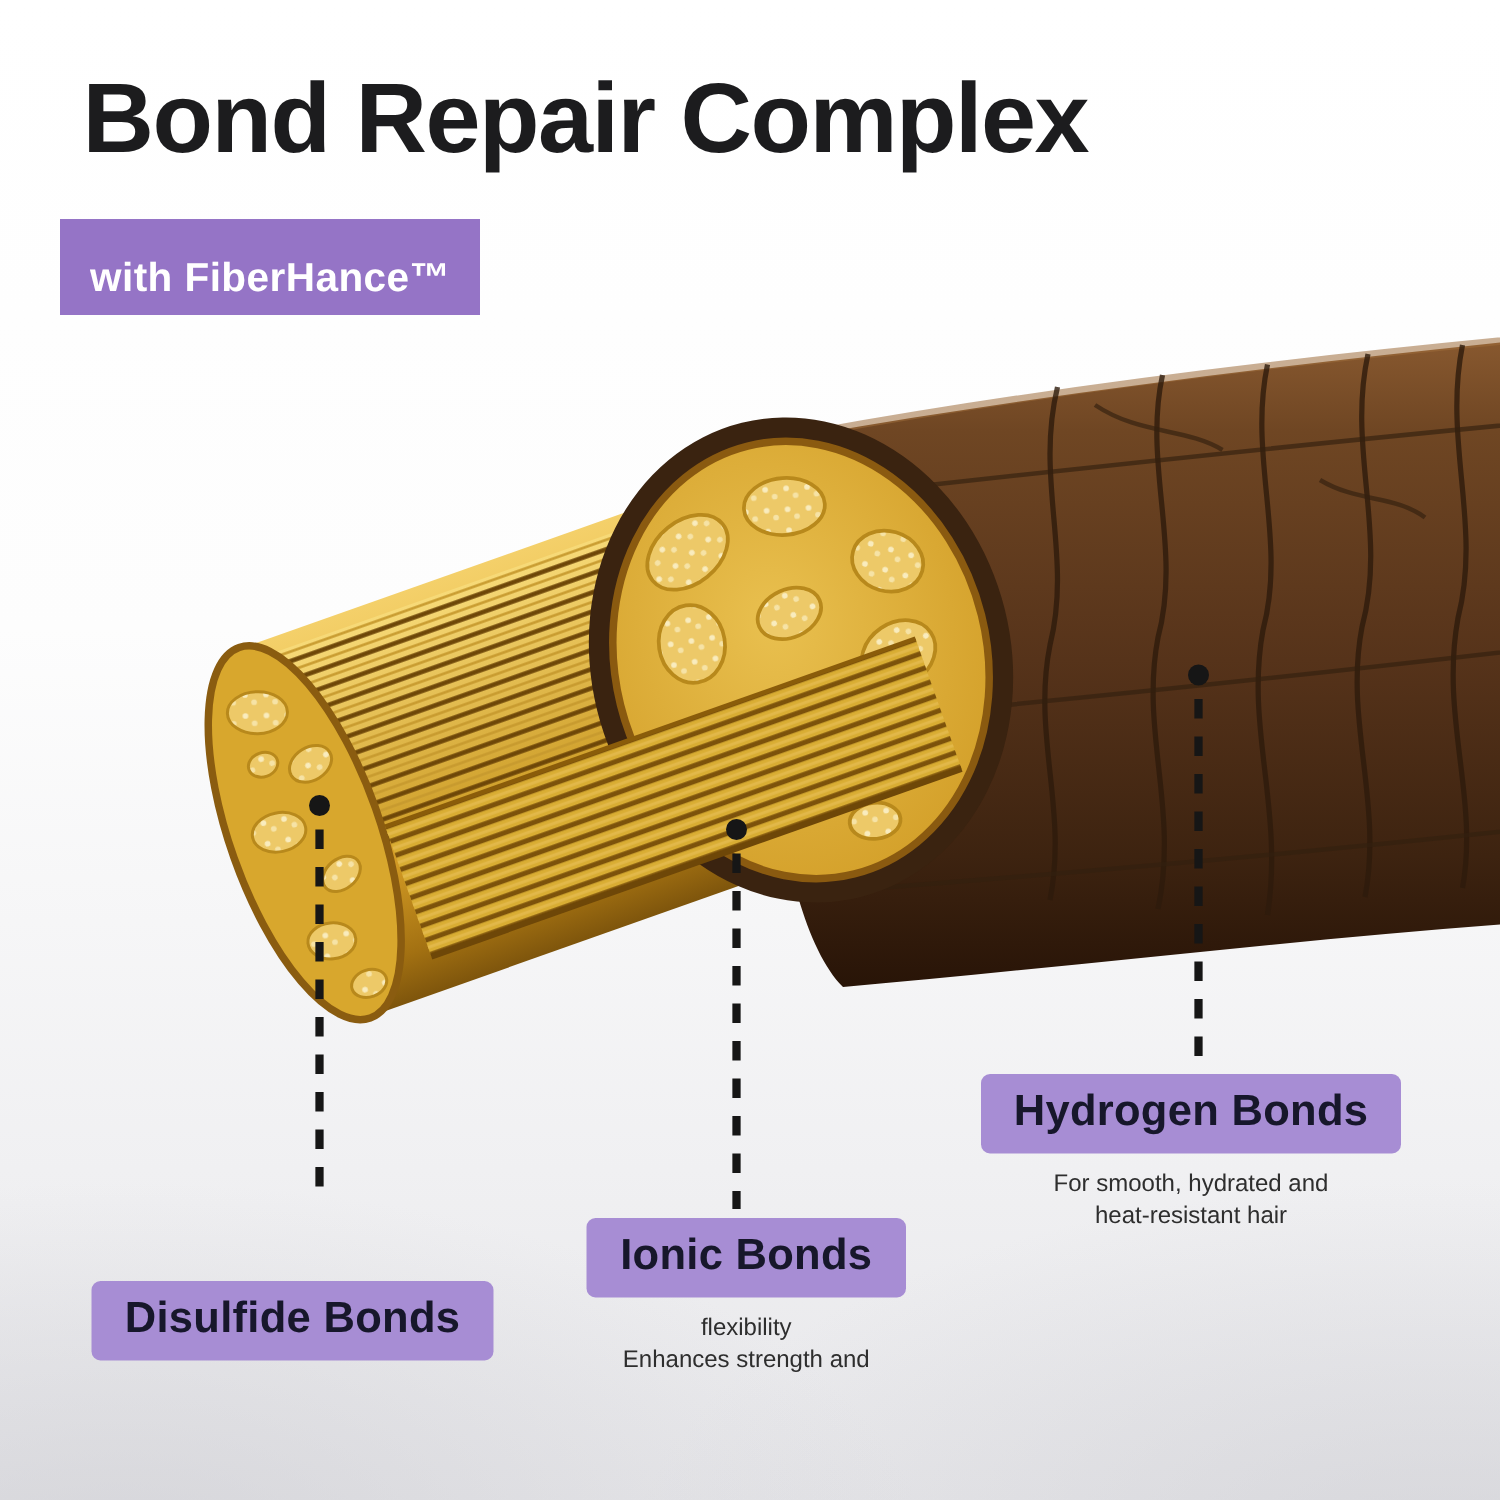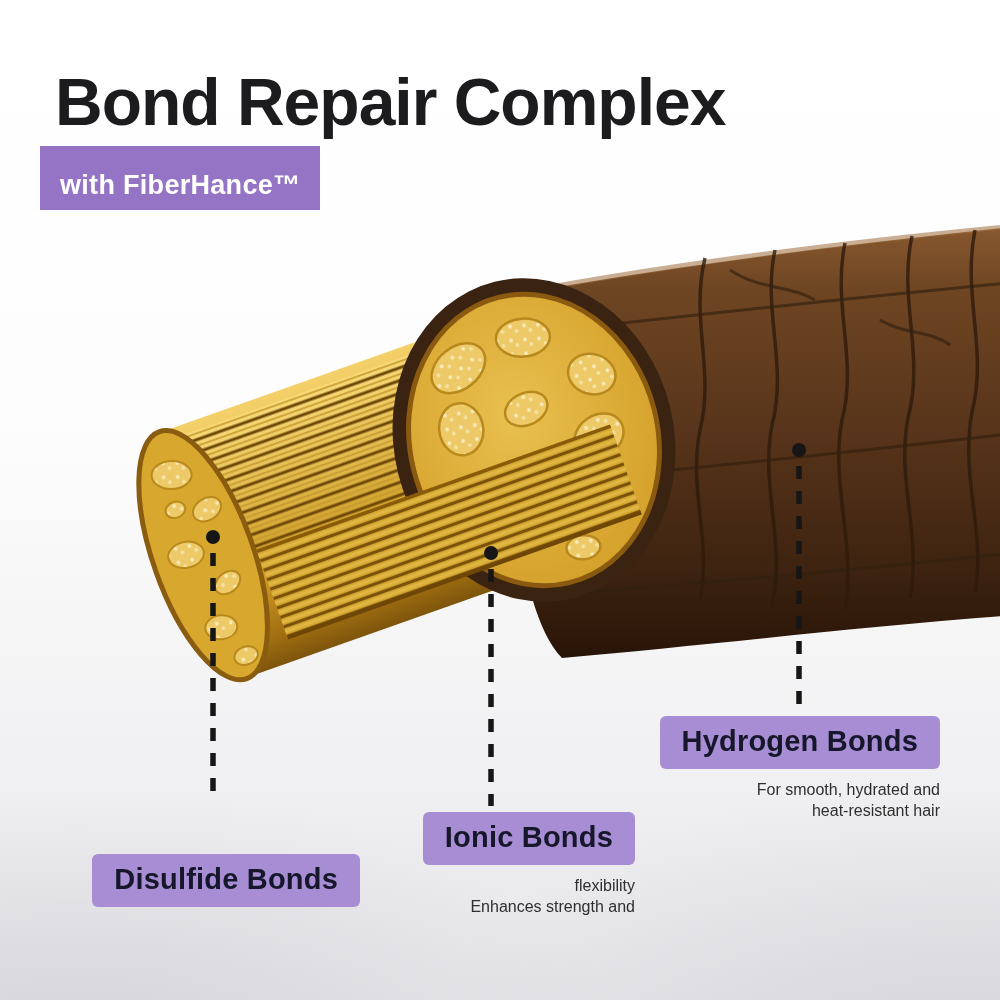--- a/index.html
+++ b/index.html
@@ -8,30 +8,30 @@
     position:relative; width:1000px; height:1000px; overflow:hidden;
     font-family:"Liberation Sans", sans-serif;
     background:
       radial-gradient(900px 420px at 8% 104%, rgba(200,200,206,.55), rgba(200,200,206,0) 60%),
       radial-gradient(900px 420px at 96% 104%, rgba(200,200,206,.5), rgba(200,200,206,0) 60%),
       linear-gradient(180deg, #ffffff 0%, #fdfdfd 42%, #f0f0f2 78%, #e6e6e9 100%);
   }
   .title {
     position:absolute; left:55px; top:44px;
     font-size:66px; font-weight:800; letter-spacing:-1px;
-    color:#1c1c1e; line-height:1.05;margin-top:24px;
+    color:#1c1c1e; line-height:1.05;
   }
   .badge {
     position:absolute; left:40px; top:146px;
     background:#9574c6; color:#ffffff;
     font-size:27px; font-weight:600; letter-spacing:.3px;
     padding:24px 20px 9px 20px;
   }
   svg.art { position:absolute; left:0; top:0; display:block; }
-  .annotation { position:absolute; text-align:right; }
+  .annotation { position:absolute; text-align:center; }
   .label-box {
     display:inline-block; background:#a78dd4; color:#17172b;
     font-size:29px; font-weight:800; letter-spacing:.2px;
     padding:9px 22px 11px 22px; border-radius:6px; white-space:nowrap;
   }
   .desc { margin-top:10px; font-size:16px; line-height:1.32; color:#2e2e2e; font-weight:500; }
   #ann-disulfide { left:30px;  top:854px; width:330px; }
   #ann-ionic     { left:360px; top:812px; width:275px; }
   #ann-hydrogen  { left:648px; top:716px; width:292px; }
 </style>

